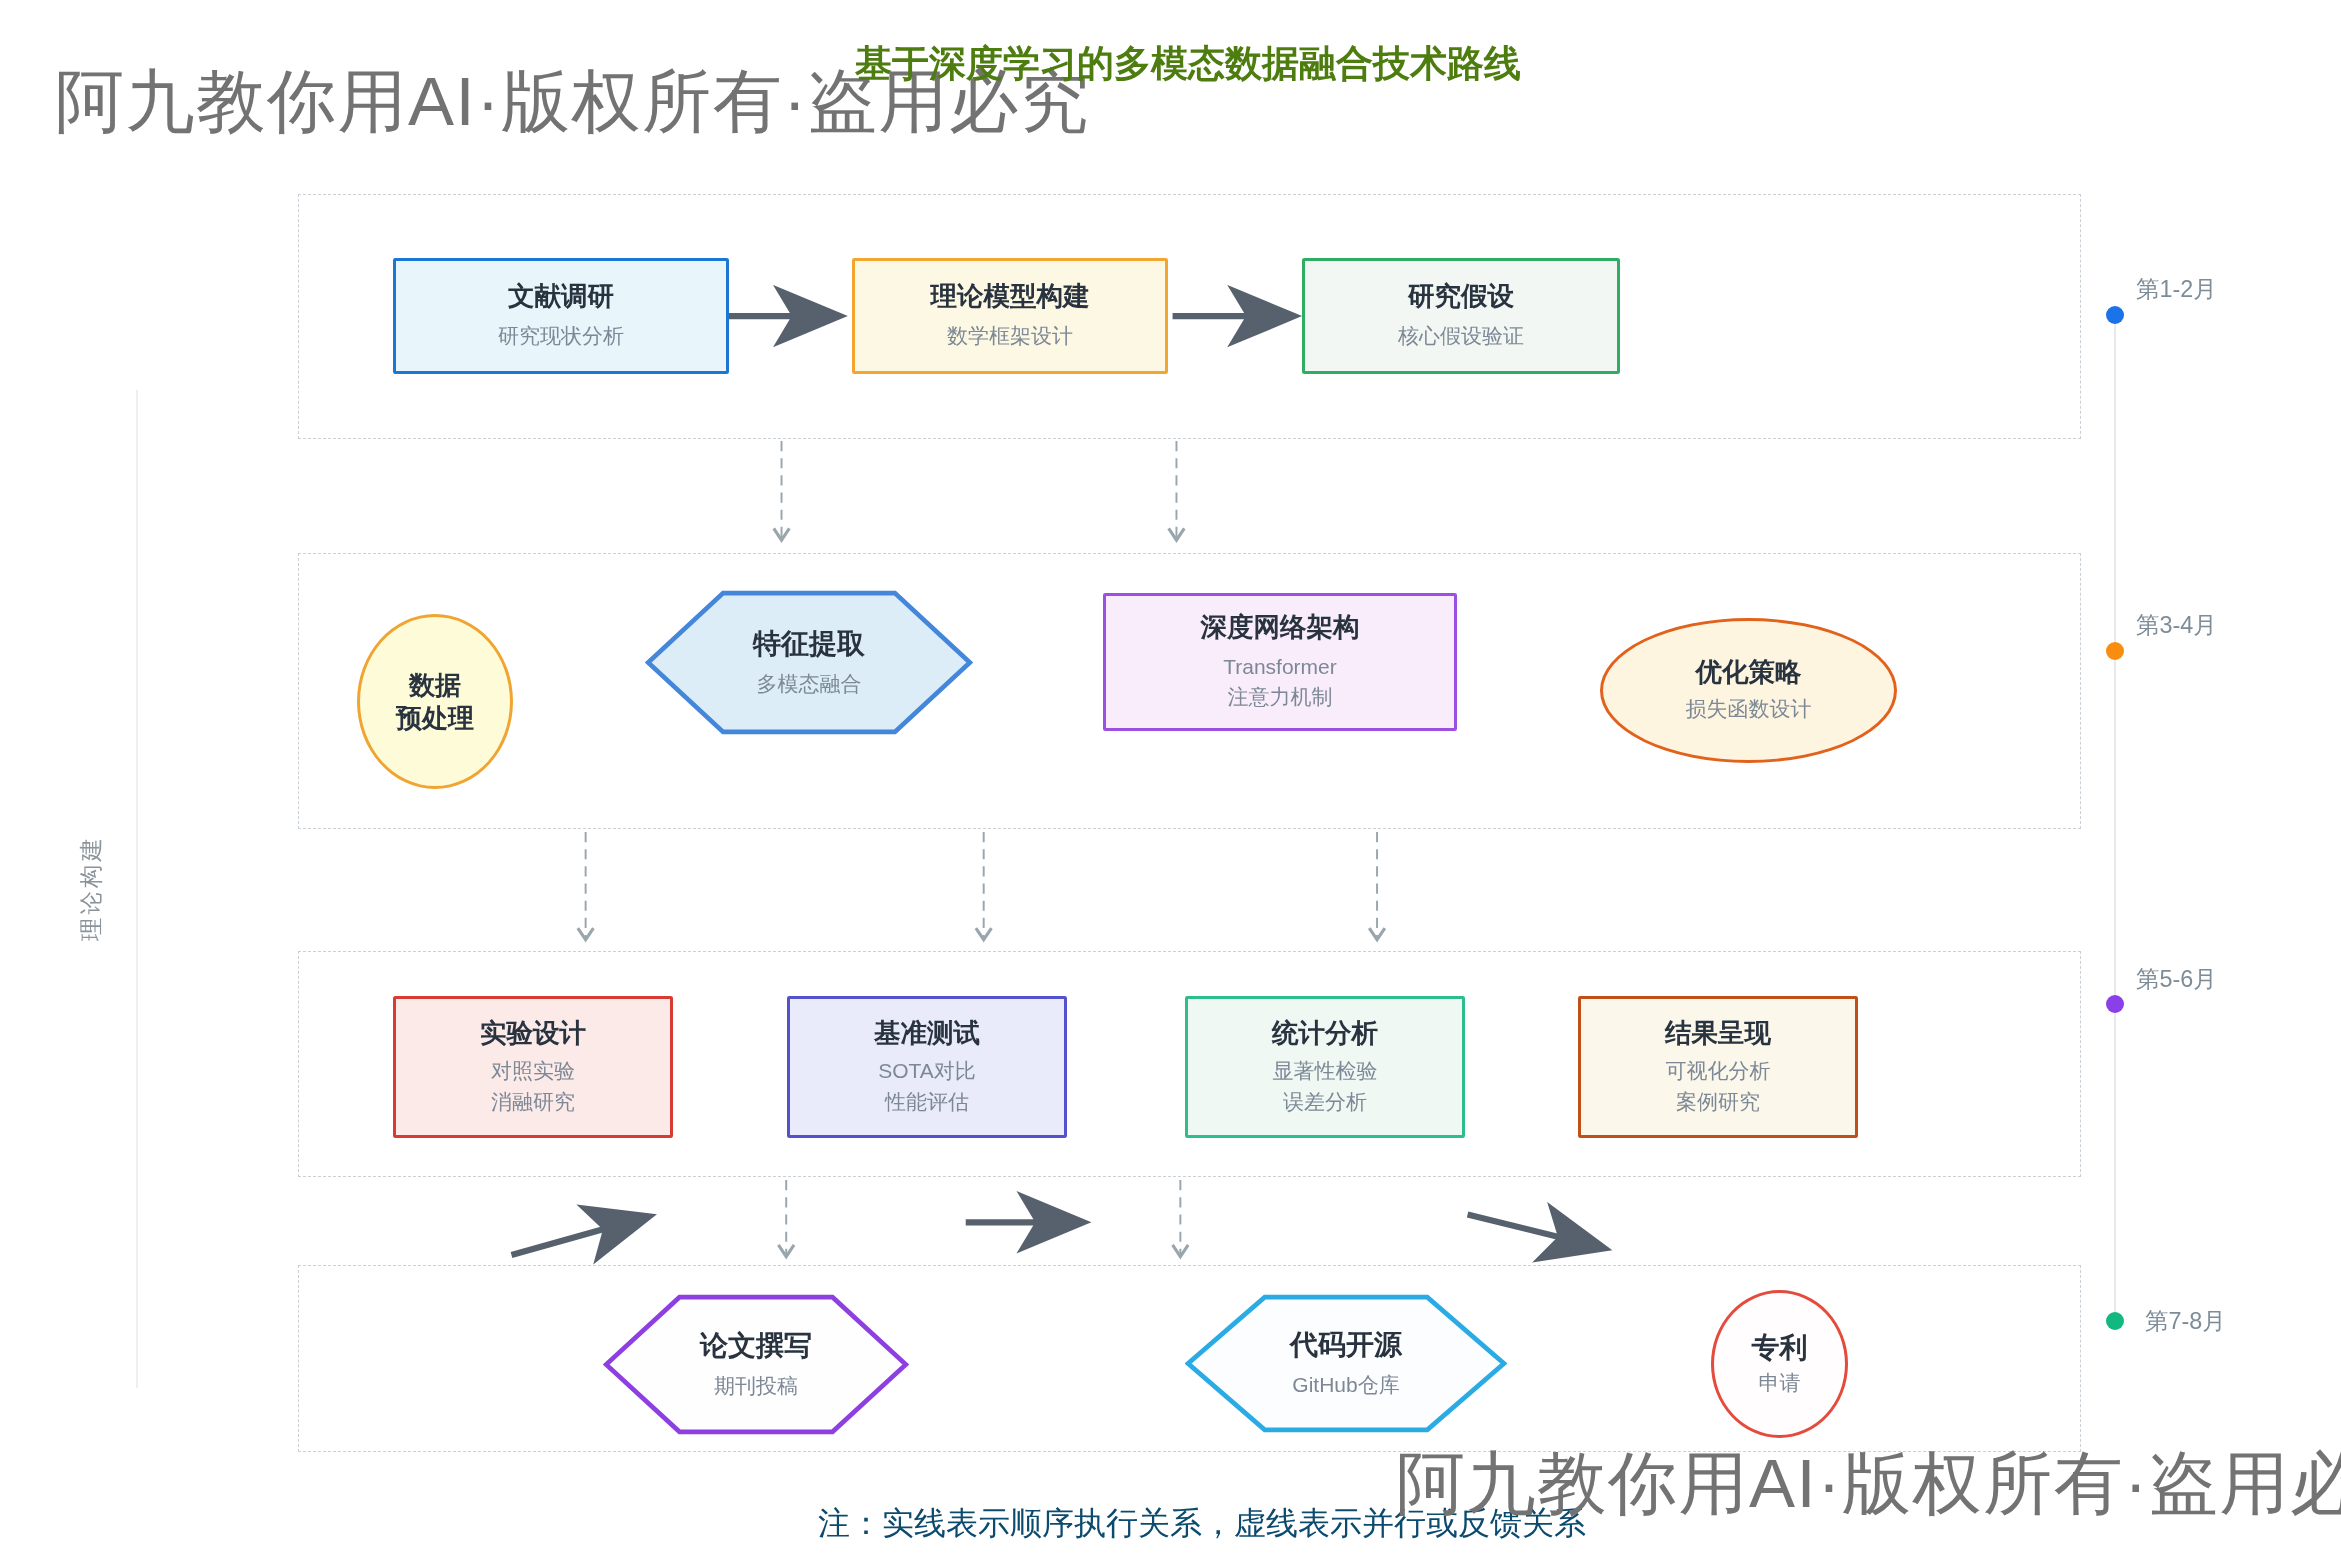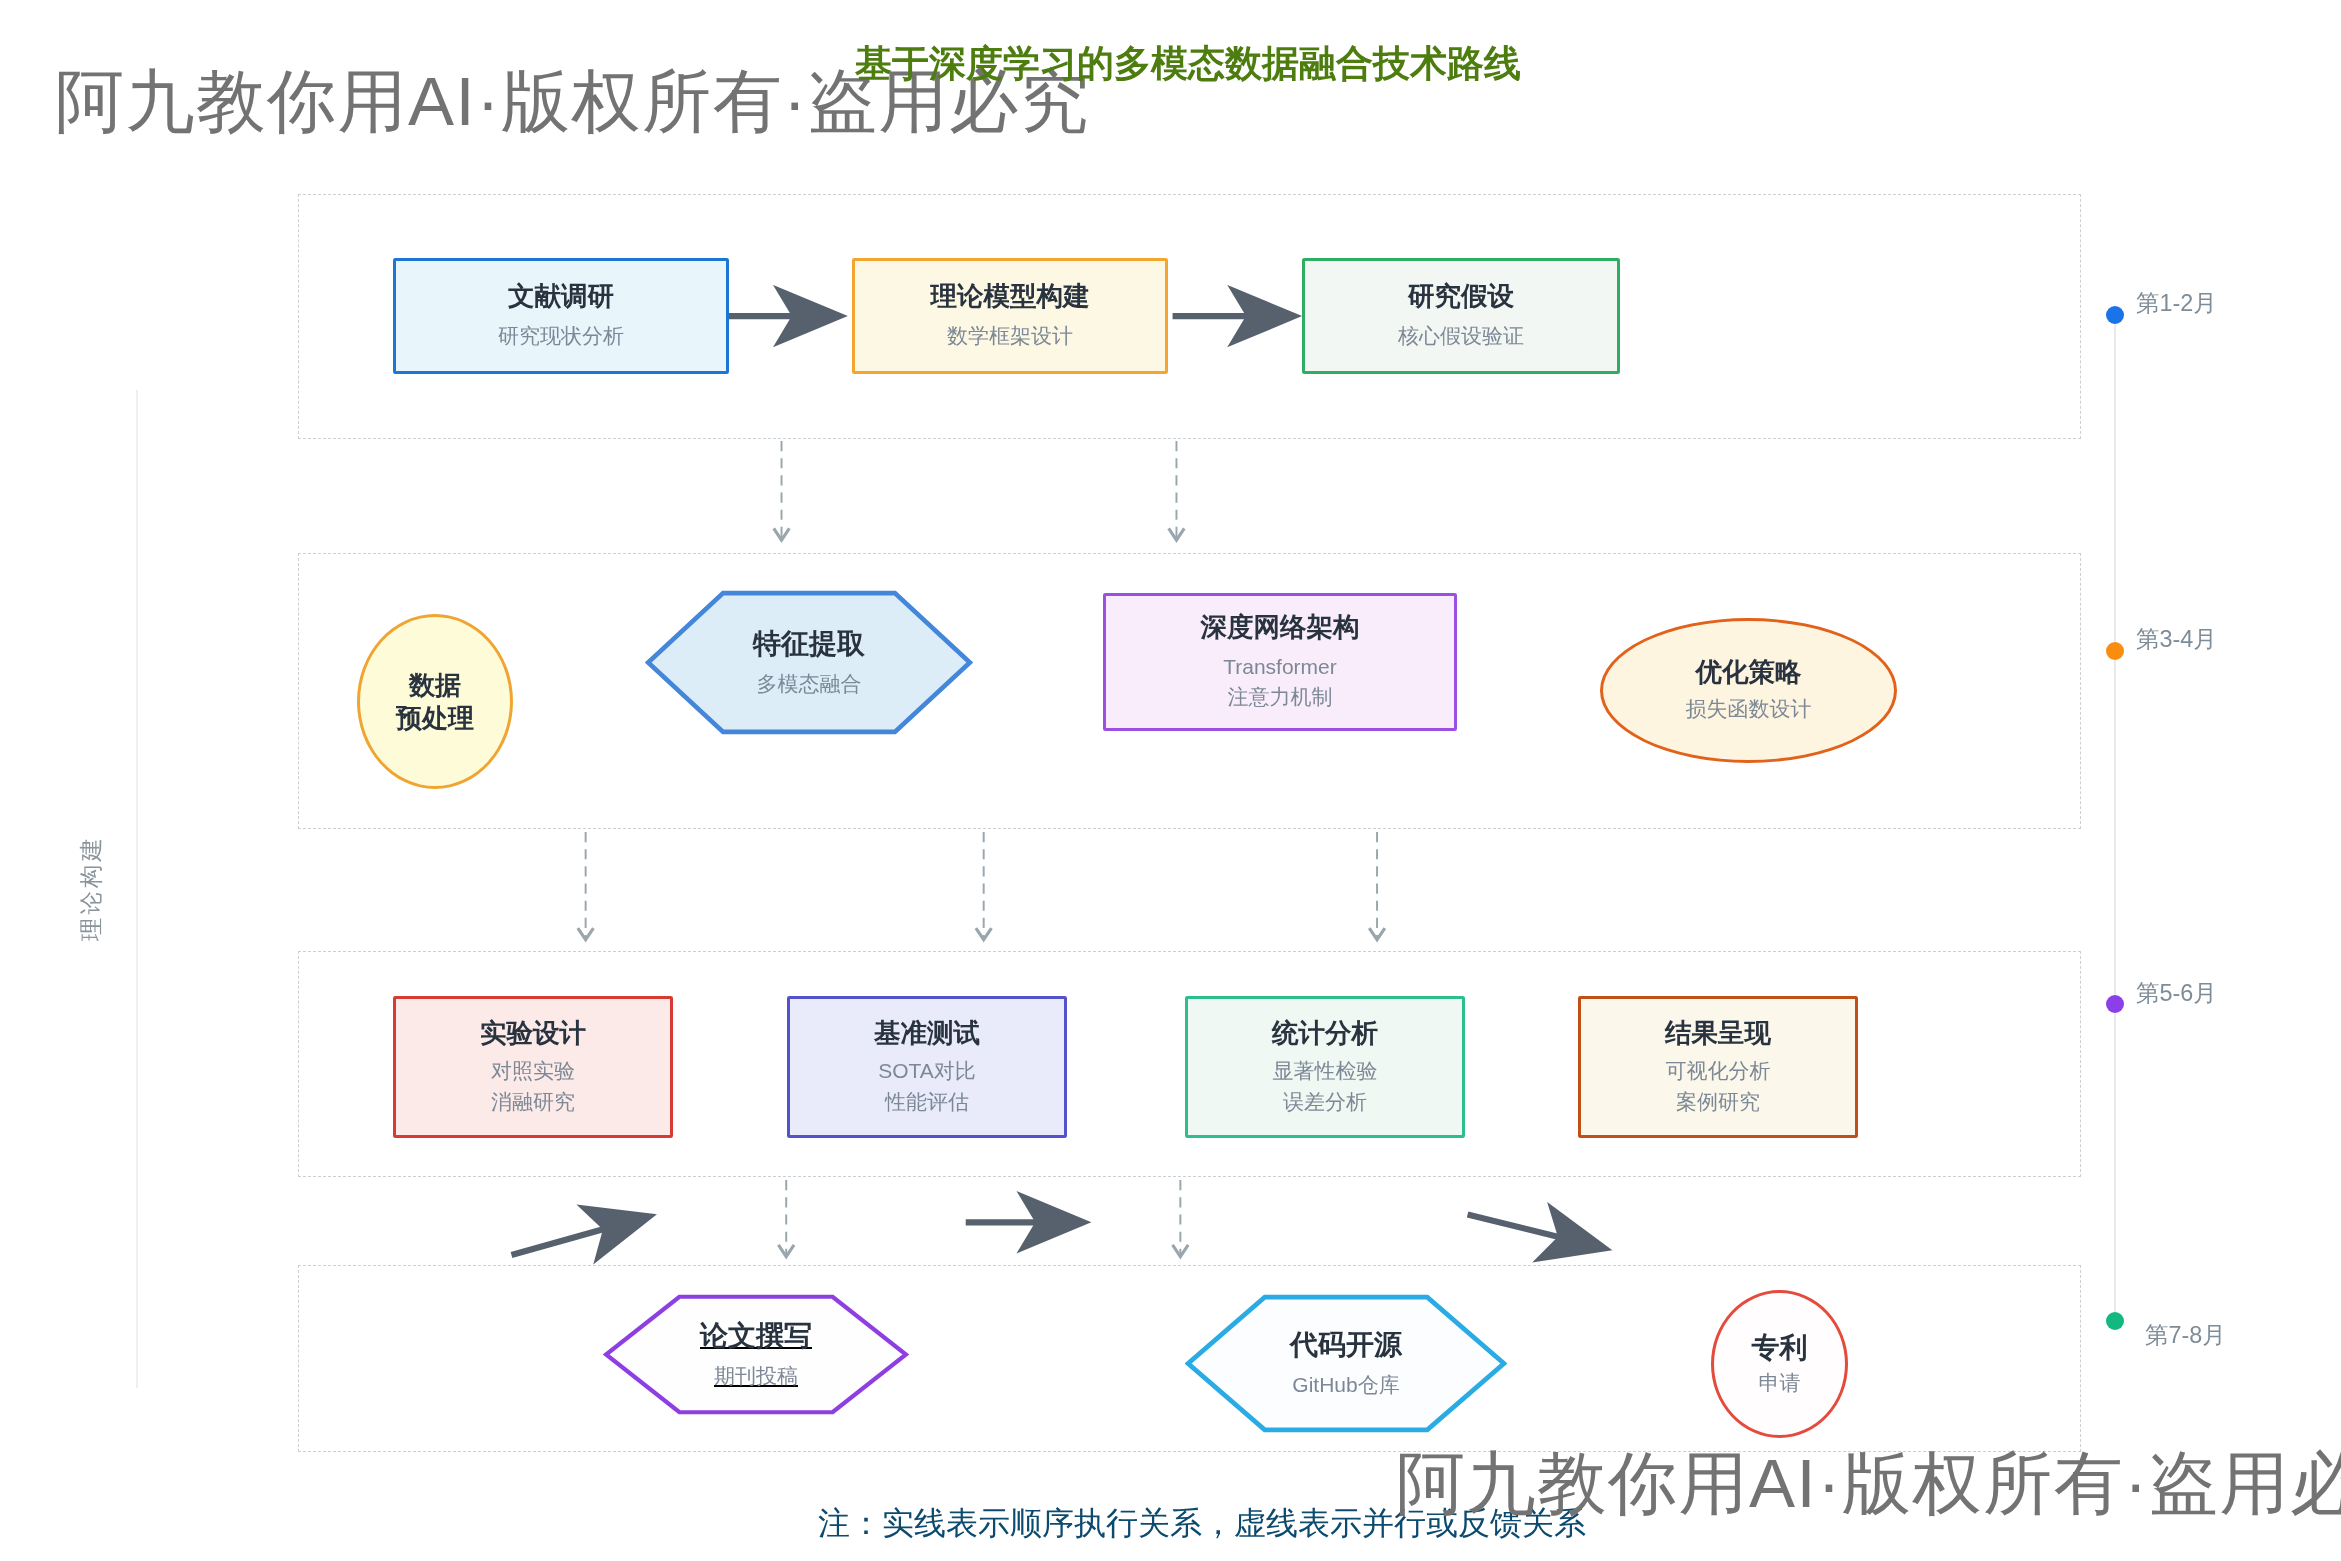--- a/index.html
+++ b/index.html
@@ -46,21 +46,21 @@
   .ellipse{border:3.9px solid #000;border-radius:50%;}
   .nt{font-size:26.5px;font-weight:bold;color:#29333f;line-height:1.25;}
   .nt-big{font-size:28px;}
   .ns{font-size:21px;color:#7d8896;line-height:1.45;margin-top:7.8px;}
   .hexwrap{padding:0;}
   .hexsvg{position:absolute;left:0;top:0;width:100%;height:100%;}
   .hextext{position:relative;display:flex;flex-direction:column;align-items:center;justify-content:center;}
 
   .tl-line{position:absolute;left:2114px;top:315px;width:1.6px;height:1007px;background:#e8ebee;z-index:2;}
   .tl-dot{position:absolute;width:18px;height:18px;border-radius:50%;z-index:3;}
-  .tl-label{position:absolute;font-size:23.4px;color:#7e8c98;white-space:nowrap;z-index:3;margin-top:14px;}
+  .tl-label{position:absolute;font-size:23.4px;color:#7e8c98;white-space:nowrap;z-index:3;}
 
   .footnote{
     position:absolute;left:1202px;top:1502px;transform:translateX(-50%);
     font-size:32px;color:#0c4a6e;white-space:nowrap;z-index:4;
   }
 </style>
 </head>
 <body>
 
 <div class="stage">
@@ -164,21 +164,21 @@
     </div>
   </div>
   <div class="node rect" style="left: 1578px; top: 996px; width: 280px; height: 142px; border-color: rgb(192, 80, 24); background-color: rgb(251, 248, 235);">
     <div class="nt">结果呈现</div>
     <div class="ns" style="margin-top:6.2px;">
       <div>可视化分析</div>
       <div>案例研究</div>
     </div>
   </div>
 
-  <div class="node hexwrap" style="left:603px;top:1294px;width:306px;height:121px;text-decoration:underline;">
+  <div class="node hexwrap" style="left:603px;top:1294px;width:306px;height:141px;">
     <svg class="hexsvg" viewBox="0 0 392 178" preserveAspectRatio="none">
       <polygon points="98,4 294,4 388,89 294,174 98,174 4,89" stroke-width="6" style="stroke: rgb(142, 63, 225); fill: rgb(254, 254, 255);"></polygon>
     </svg>
     <div class="hextext">
       <div class="nt nt-big">论文撰写</div>
       <div class="ns">期刊投稿</div>
     </div>
   </div>
 
   <div class="node hexwrap" style="left:1185px;top:1294px;width:322px;height:139px;">

